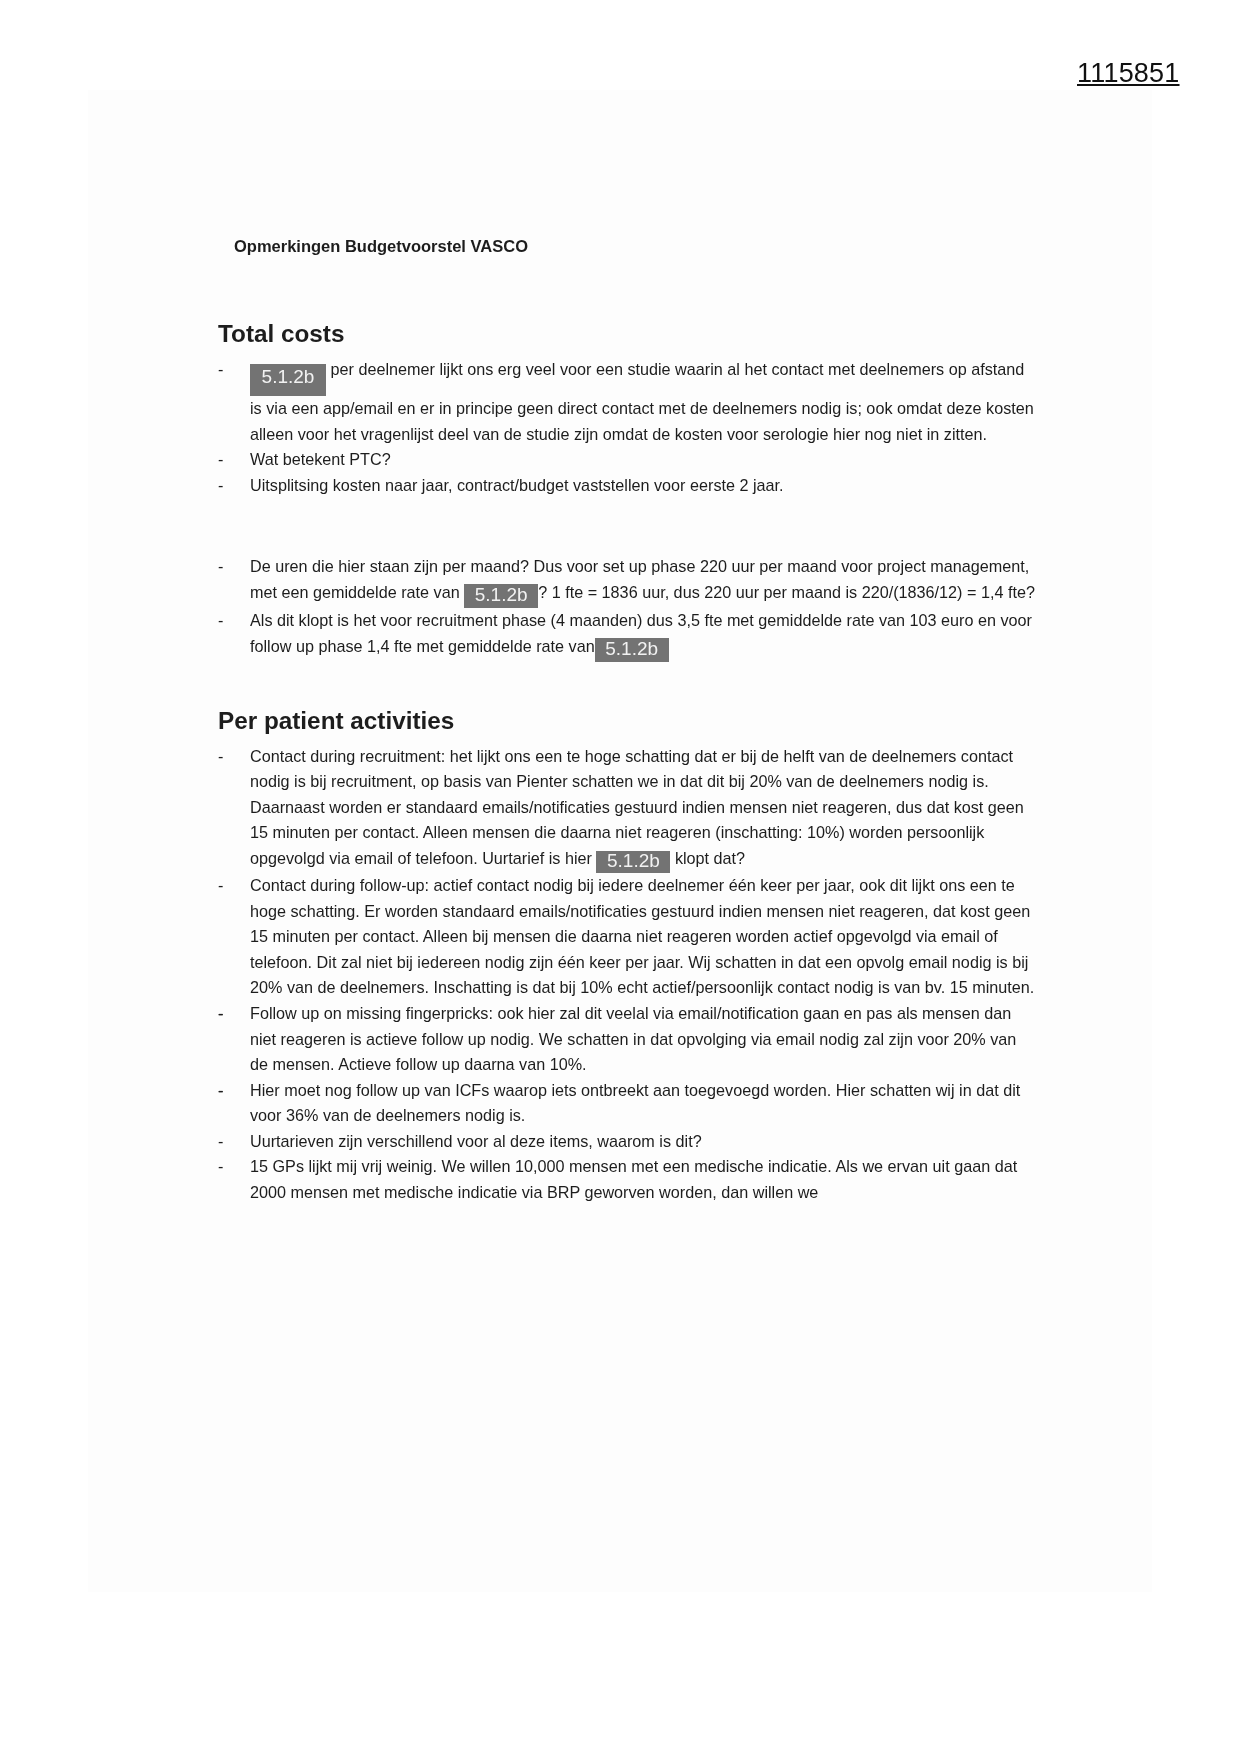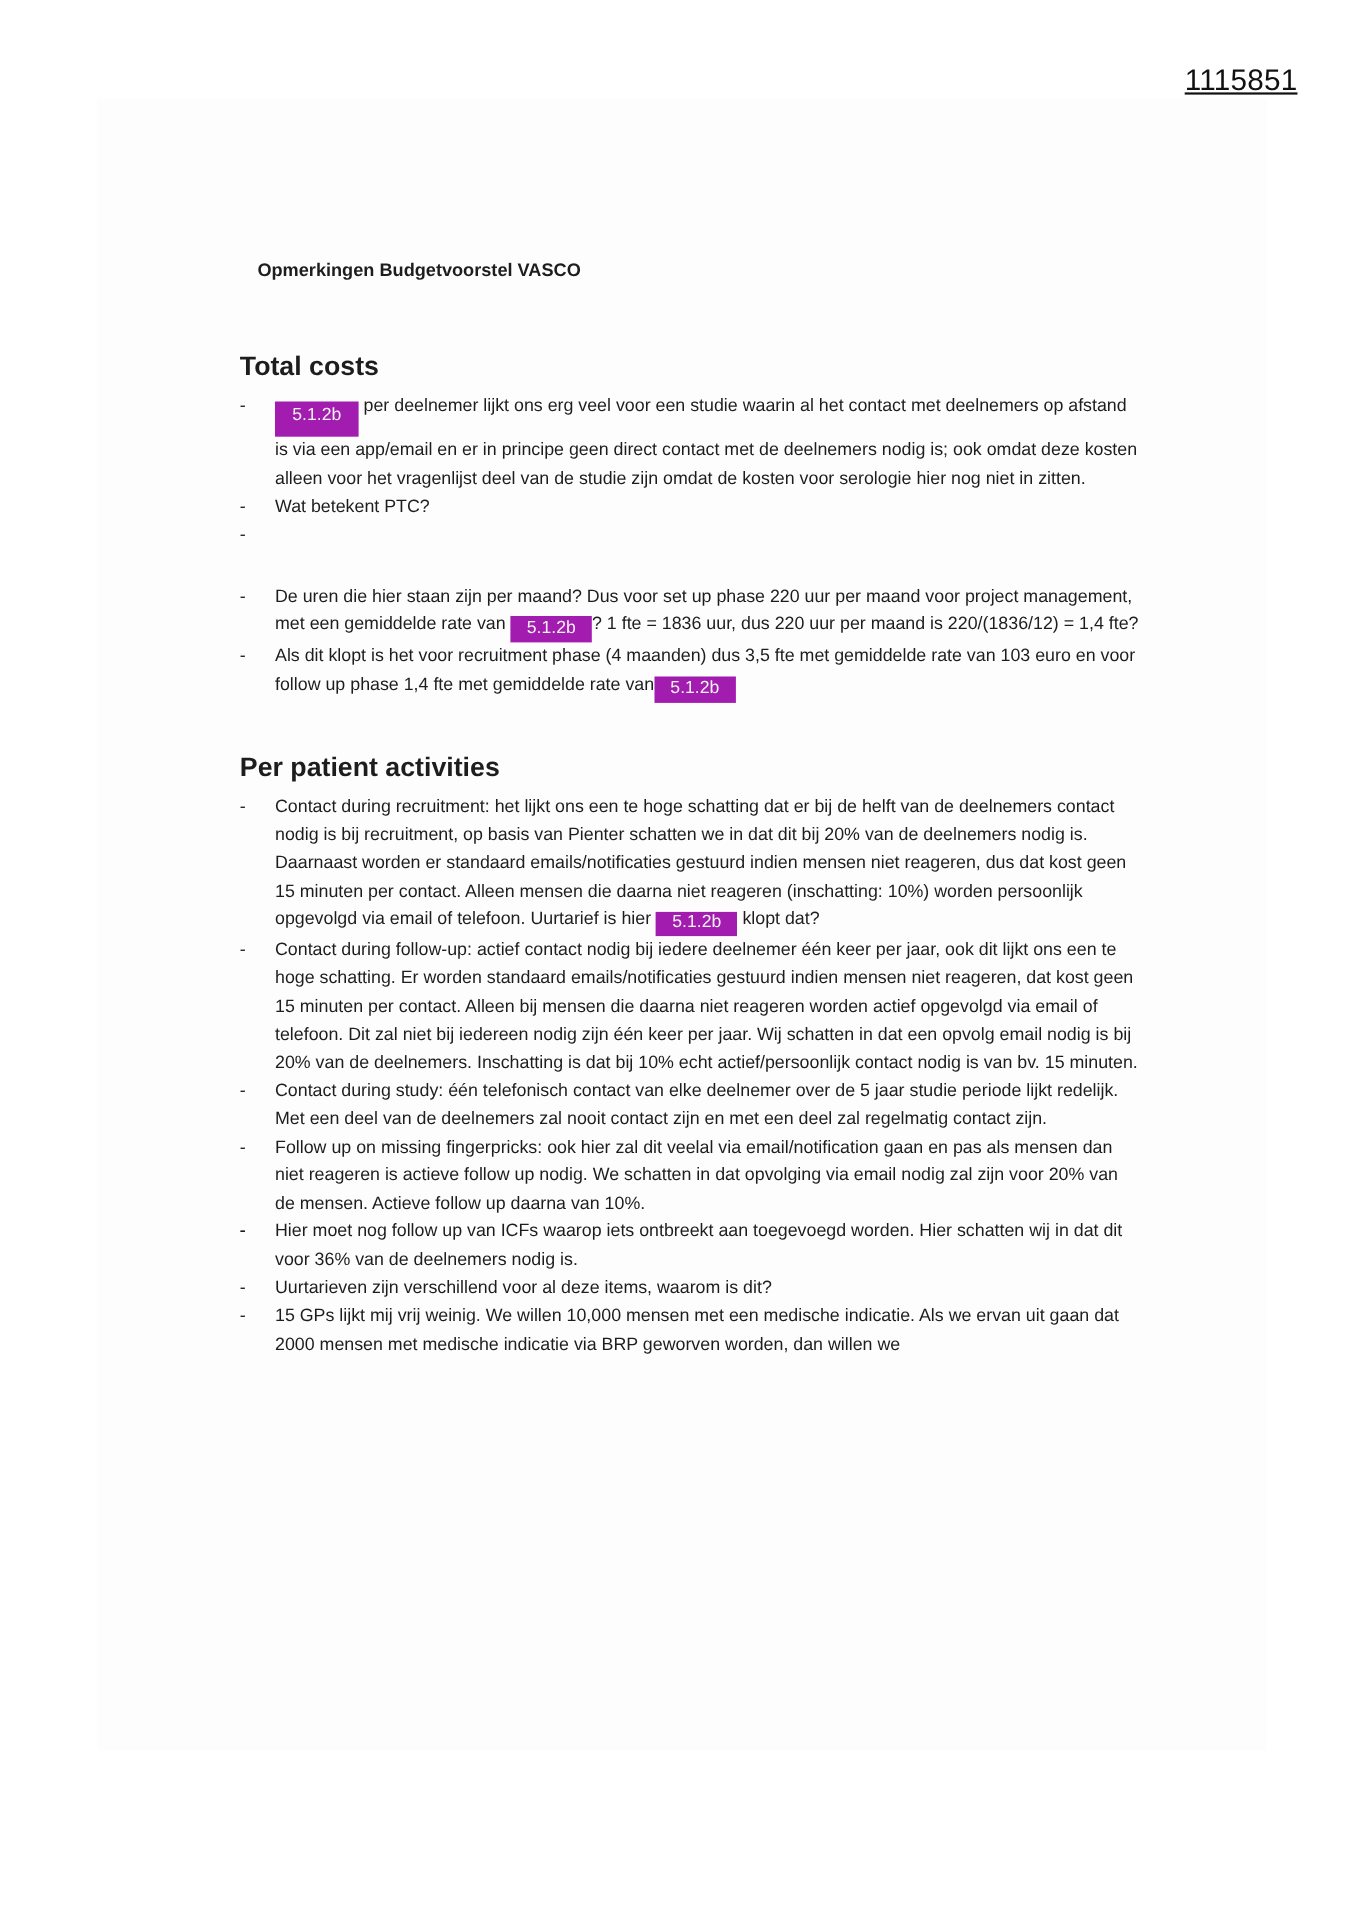--- a/index.html
+++ b/index.html
@@ -28,22 +28,22 @@
     }
     .section-heading {
       margin: 0; height: 26px;
     }
     ul.bullets { list-style: none; margin: 0; padding: 0; }
     ul.bullets li { position: relative; padding-left: 32px; margin: 0; }
     ul.bullets li .dash {
       position: absolute; left: 0; top: 0; width: 14px;
     }
     .redact {
-      display: inline-block; background: #a21caf; color: #f2f2f2;
-      font-family: "Liberation Sans", sans-serif; font-size: 16px;
+      display: inline-block; background: #737373; color: #f2f2f2;
+      font-family: "Liberation Sans", sans-serif; font-size: 19px;
       line-height: 22px; height: 24px; text-align: center; vertical-align: -3px;
     }
     .r-large { width: 76px; height: 32px; line-height: 26px; vertical-align: -8px; margin-left: 0; }
     .r-med { width: 74px; }
     .r-small { width: 74px; height: 22px; line-height: 20px; }
   </style>
 </head>
 <body>
 
 <div class="doc-id">1115851</div>
@@ -57,21 +57,21 @@
   <h2 class="section-heading">Total costs</h2>
   <div style="height:10px"></div>
   <ul class="bullets">
     <li>
       <span class="dash">-</span><span></span><span class="redact r-large">5.1.2b</span><span> per deelnemer lijkt ons erg veel voor een studie waarin al het contact met deelnemers op afstand is via een app/email en er in principe geen direct contact met de deelnemers nodig is; ook omdat deze kosten alleen voor het vragenlijst deel van de studie zijn omdat de kosten voor serologie hier nog niet in zitten.</span>
     </li>
     <li>
       <span class="dash">-</span><span>Wat betekent PTC?</span>
     </li>
     <li>
-      <span class="dash">-</span>
+      <span class="dash">-</span><span>Uitsplitsing kosten naar jaar, contract/budget vaststellen voor eerste 2 jaar.</span>
     </li>
   </ul>
 
   <div style="height:46px"></div>
   <div style="height:10px"></div>
   <ul class="bullets">
     <li>
       <span class="dash">-</span><span>De uren die hier staan zijn per maand? Dus voor set up phase 220 uur per maand voor project management, met een gemiddelde rate van </span><span class="redact r-med">5.1.2b</span><span>? 1 fte = 1836 uur, dus 220 uur per maand is 220/(1836/12) = 1,4 fte?</span>
     </li>
     <li>
@@ -83,21 +83,21 @@
   <h2 class="section-heading">Per patient activities</h2>
   <div style="height:10px"></div>
   <ul class="bullets">
     <li>
       <span class="dash">-</span><span>Contact during recruitment: het lijkt ons een te hoge schatting dat er bij de helft van de deelnemers contact nodig is bij recruitment, op basis van Pienter schatten we in dat dit bij 20% van de deelnemers nodig is. Daarnaast worden er standaard emails/notificaties gestuurd indien mensen niet reageren, dus dat kost geen 15 minuten per contact. Alleen mensen die daarna niet reageren (inschatting: 10%) worden persoonlijk opgevolgd via email of telefoon. Uurtarief is hier </span><span class="redact r-small">5.1.2b</span><span> klopt dat?</span>
     </li>
     <li>
       <span class="dash">-</span><span>Contact during follow-up: actief contact nodig bij iedere deelnemer één keer per jaar, ook dit lijkt ons een te hoge schatting. Er worden standaard emails/notificaties gestuurd indien mensen niet reageren, dat kost geen 15 minuten per contact. Alleen bij mensen die daarna niet reageren worden actief opgevolgd via email of telefoon. Dit zal niet bij iedereen nodig zijn één keer per jaar. Wij schatten in dat een opvolg email nodig is bij 20% van de deelnemers. Inschatting is dat bij 10% echt actief/persoonlijk contact nodig is van bv. 15 minuten.</span>
     </li>
     <li>
-      <span class="dash">-</span><span>Contact during study: één telefonisch contact van elke deelnemer over de 5 jaar studie periode lijkt redelijk. Met een deel van de deelnemers zal nooit contact zijn en met een deel zal regelmatig contact zijn.</span>
+      <span class="dash">-</span>
     </li>
     <li>
       <span class="dash">-</span><span>Follow up on missing fingerpricks: ook hier zal dit veelal via email/notification gaan en pas als mensen dan niet reageren is actieve follow up nodig. We schatten in dat opvolging via email nodig zal zijn voor 20% van de mensen. Actieve follow up daarna van 10%.</span>
     </li>
     <li>
       <span class="dash">-</span>
     </li>
     <li>
       <span class="dash">-</span><span>Hier moet nog follow up van ICFs waarop iets ontbreekt aan toegevoegd worden. Hier schatten wij in dat dit voor 36% van de deelnemers nodig is.</span>
     </li>

